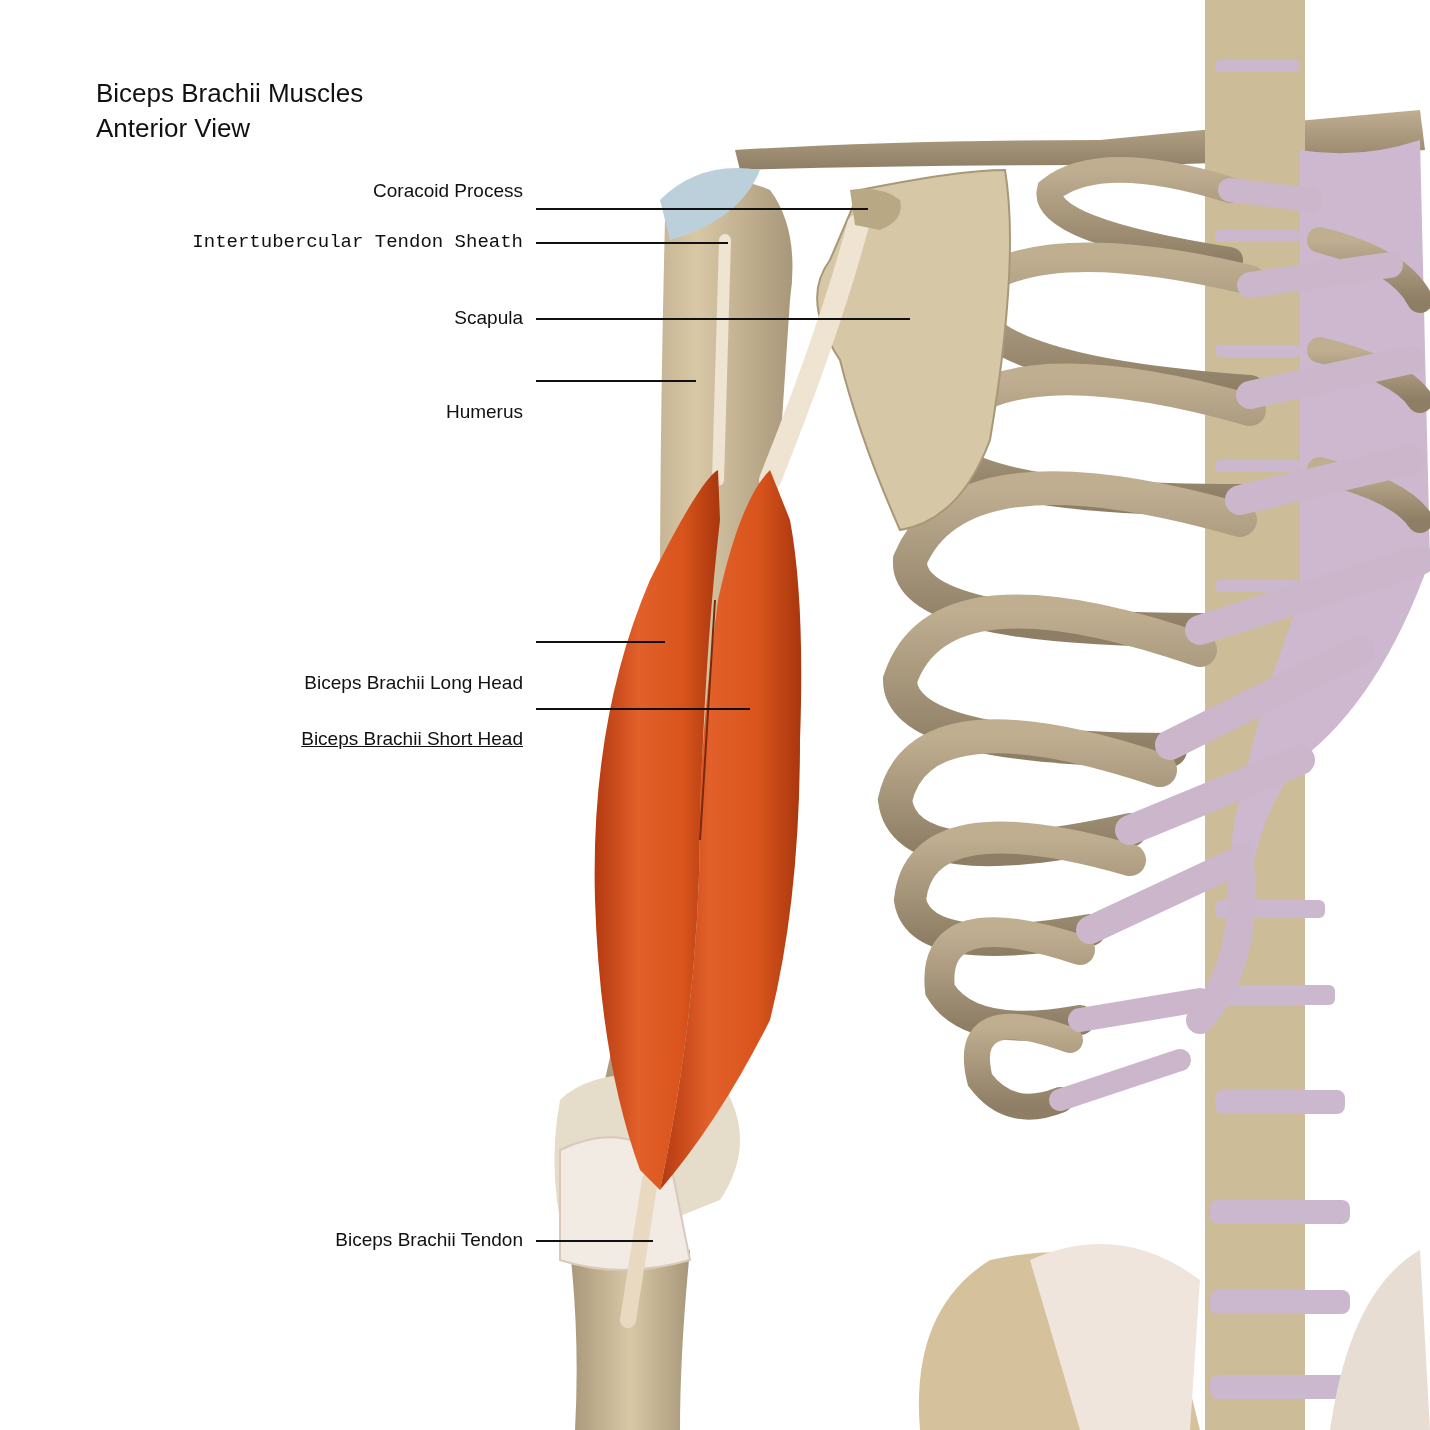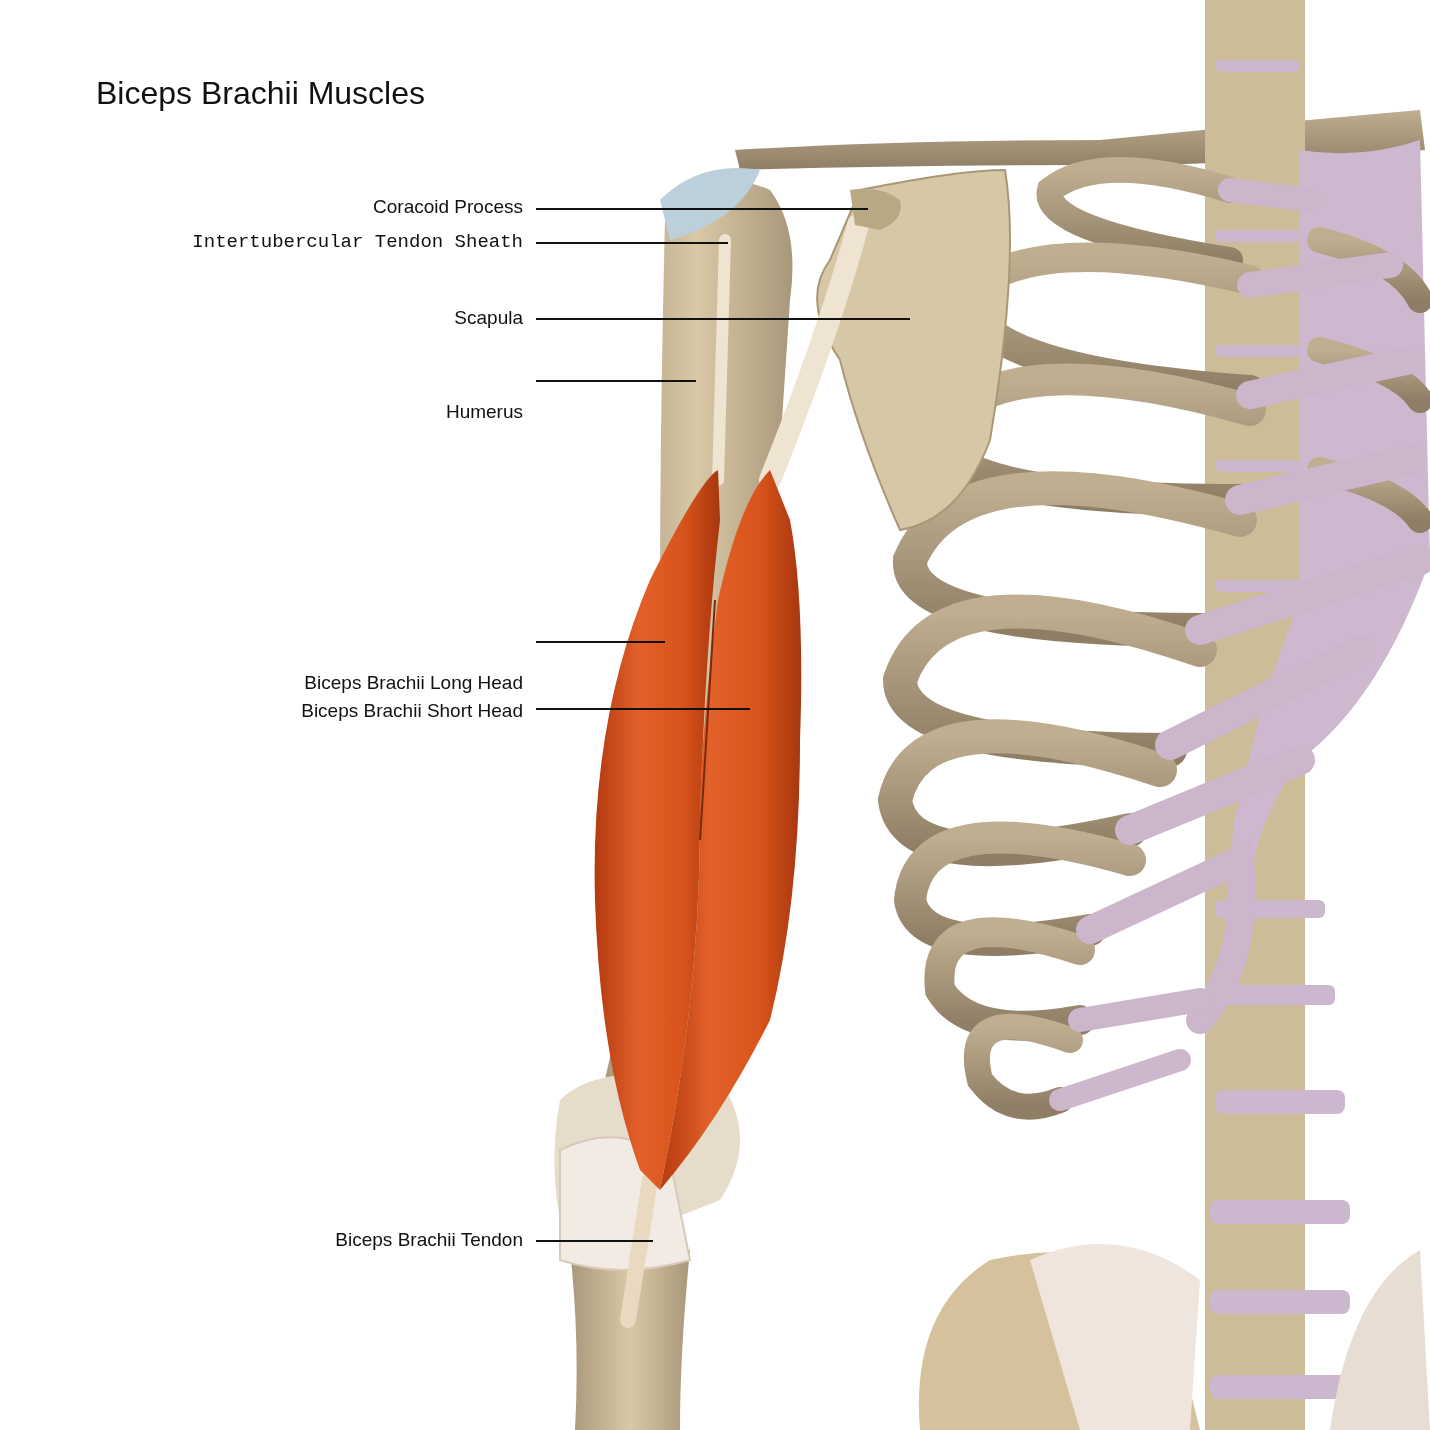--- a/index.html
+++ b/index.html
@@ -1,18 +1,18 @@
 <!DOCTYPE html>
 <html><head>
 <meta charset="utf-8">
 <style>
   html,body{margin:0;padding:0;background:#fff;}
   body{width:1430px;height:1430px;position:relative;overflow:hidden;font-family:"Liberation Sans",sans-serif;}
   #art{position:absolute;left:0;top:0;width:1430px;height:1430px;}
-  .title{position:absolute;left:96px;top:76px;font-size:32px;line-height:35px;color:#111;}
+  .title{position:absolute;left:96px;top:76px;font-size:26px;line-height:35px;color:#111;}
   .label{position:absolute;font-size:19px;color:#111;text-align:right;white-space:nowrap;}
   .leader{position:absolute;height:2px;background:#111;}
 </style>
 </head>
 <body>
 
 <svg id="art" viewBox="0 0 1430 1430" xmlns="http://www.w3.org/2000/svg">
   <defs>
     <linearGradient id="muscleGrad" x1="0" x2="1" y1="0" y2="0">
       <stop offset="0" stop-color="#b43a10"></stop>
@@ -107,34 +107,35 @@
   <path d="M718 470 Q700 480 650 580 Q590 720 595 900 Q600 1060 640 1170 L660 1190 Q700 1000 700 820 Q705 650 720 520 Z" fill="url(#muscleGrad)"></path>
 
   <path d="M770 470 Q740 500 718 600 Q700 740 700 820 Q700 1000 660 1190 Q720 1120 770 1020 Q800 900 800 740 Q805 600 790 520 Z" fill="url(#muscleGrad)"></path>
   <path d="M715 600 L700 840" stroke="#7a2a0c" stroke-width="2" fill="none"></path>
 
   <path d="M850 190 Q880 185 900 200 Q905 220 880 230 L855 225 Z" fill="#b9a884"></path>
 </svg>
 
 <div class="title">
   <div>Biceps Brachii Muscles</div>
+  <div>Anterior View</div>
 </div>
 
-<div class="label" style="right:907px;top:196px;margin-left:36px;">Coracoid Process</div>
+<div class="label" style="right:907px;top:180px;margin-left:36px;">Coracoid Process</div>
 <div class="leader" style="left:536px;top:208px;width:332px;"></div>
 
 <div class="label" style="right:907px;top:231px;font-family:Liberation Mono, monospace;">Intertubercular Tendon Sheath</div>
 <div class="leader" style="left:536px;top:242px;width:192px;"></div>
 
 <div class="label" style="right:907px;top:307px;">Scapula</div>
 <div class="leader" style="left:536px;top:318px;width:374px;"></div>
 
 <div class="label" style="right:907px;top:369px;margin-top:32px;">Humerus</div>
 <div class="leader" style="left:536px;top:380px;width:160px;"></div>
 
 <div class="label" style="right:907px;top:630px;margin-top:42px;">Biceps Brachii Long Head</div>
 <div class="leader" style="left:536px;top:641px;width:129px;"></div>
 
-<div class="label" style="right:907px;top:700px;">Biceps Brachii Short Head</div>
+<div class="label" style="right:907px;top:728px;text-decoration:underline;">Biceps Brachii Short Head</div>
 <div class="leader" style="left:536px;top:708px;width:214px;"></div>
 
 <div class="label" style="right:907px;top:1229px;text-align:right;">Biceps Brachii Tendon</div>
 <div class="leader" style="left:536px;top:1240px;width:117px;"></div>
 
 </body></html>

